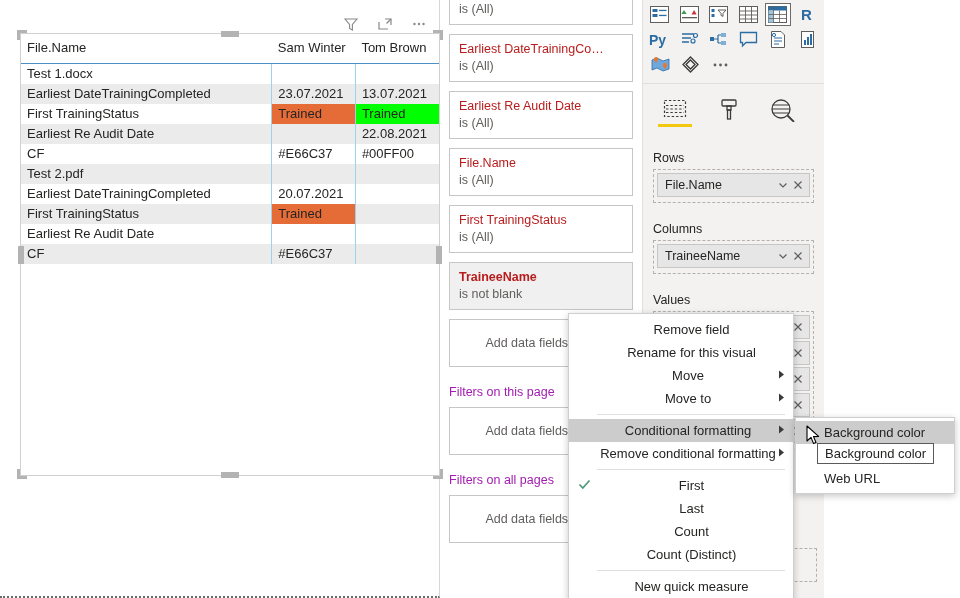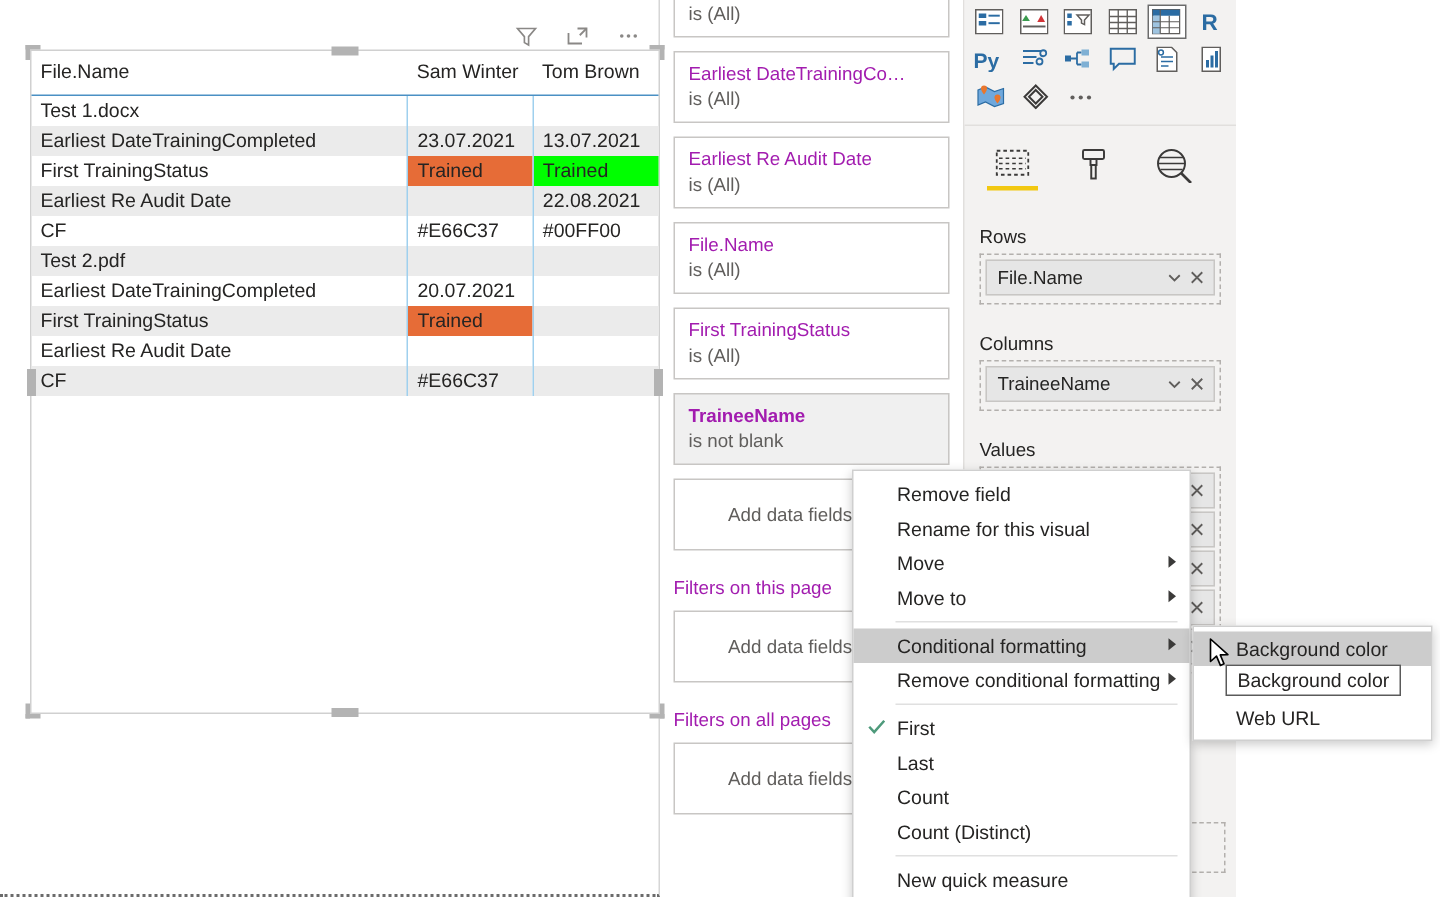--- a/index.html
+++ b/index.html
@@ -79,21 +79,21 @@
     overflow: hidden;
   }
   .filter-card {
     border: 1px solid #c8c6c4;
     background: #ffffff;
     padding: 6px 9px;
     margin-bottom: 9px;
     min-height: 46px;
   }
   .filter-card.highlight { background: #f0f0f0; }
-  .fc-title { font-size: 12.5px; line-height: 17px; color: #a21caf; }
+  .fc-title { font-size: 12.5px; line-height: 17px; color: #b91c1c; }
   .fc-title.bold { font-weight: bold; }
   .fc-sub { font-size: 12.5px; line-height: 17px; color: #605e5c; }
   .dropzone {
     border: 1px solid #c8c6c4; background: #fff;
     height: 48px; display: flex; align-items: center; justify-content: center;
     font-size: 12.5px; color: #605e5c; margin-bottom: 8px;
   }
   .pane-section-label {
     font-size: 12.5px; color: #a21caf;
     margin: 18px 0 8px 0;
@@ -148,21 +148,21 @@
   #ctx-menu {
     position: absolute; left: 568px; top: 313px;
     width: 226px; background: #ffffff;
     border: 1px solid #cfcfcf;
     box-shadow: 0 2px 7px rgba(0,0,0,0.22);
     padding: 4px 0; z-index: 40;
     font-size: 13px;
   }
   .ctx-item {
     display: flex; align-items: center;
-    height: 23px; padding: 0 8px 0 1px; cursor: pointer; position: relative;
+    height: 23px; padding: 0 8px 0 1px; cursor: pointer; position: relative; text-align: center;
   }
   .ctx-item:hover, .ctx-item.hovered { background: #cccccc; }
   .ctx-check { width: 28px; text-align: center; color: #4e9a7b; font-size: 14px; }
   .ctx-label { flex: 1; }
   .ctx-arrow { font-size: 8px; color: #3b3a39; }
   .ctx-sep { height: 1px; background: #e0e0e0; margin: 4px 8px 4px 28px; }
 
   
   #ctx-submenu {
     position: absolute; left: 795px; top: 417px;

